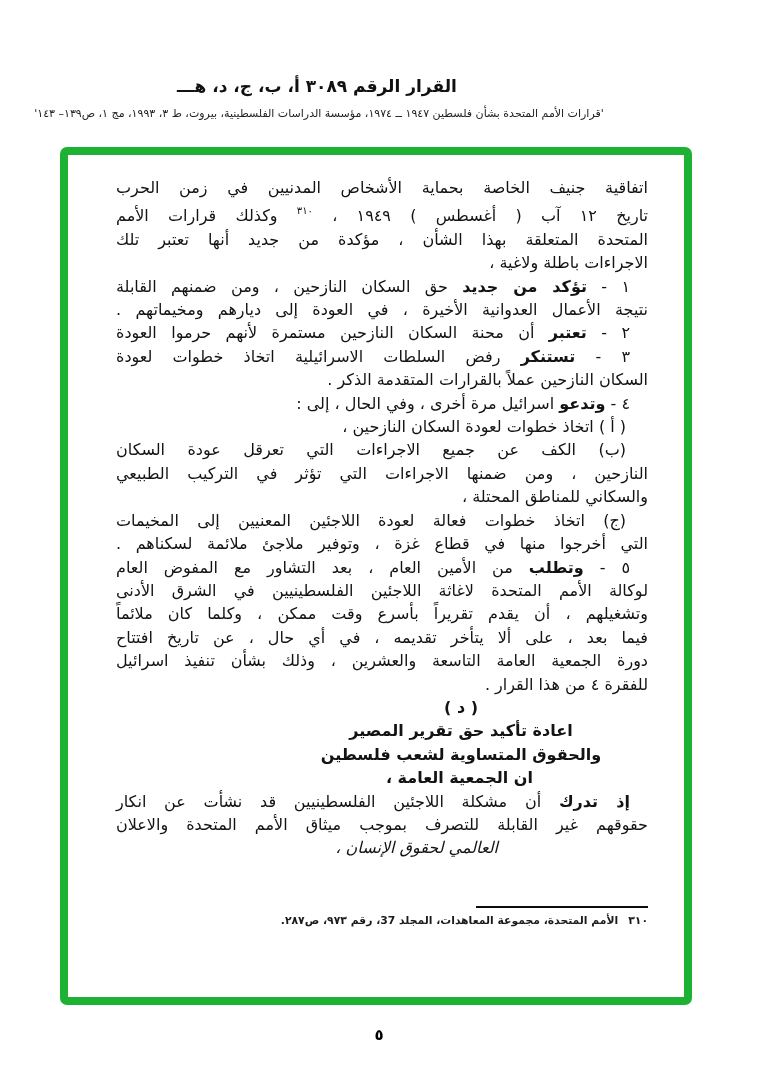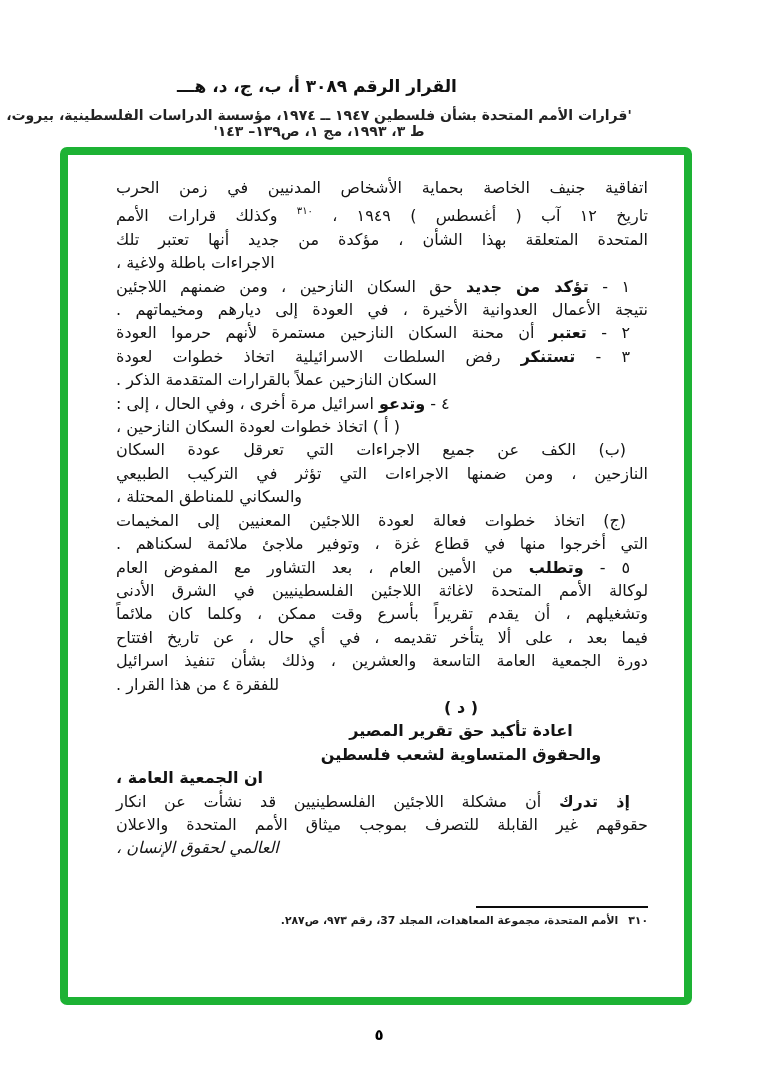--- a/index.html
+++ b/index.html
@@ -14,21 +14,21 @@
   }
   
   .doc-header{position:absolute;top:0;left:0;width:758px;}
   .title{
     position:absolute;top:76px;left:0;width:634px;
     text-align:center;font-weight:bold;font-size:17px;color:#111;
     letter-spacing:0.2px;
   }
   .subtitle{
     position:absolute;top:107px;left:0;width:638px;
-    text-align:center;font-weight:bold;font-size:14px;color:#222;
+    text-align:center;font-weight:normal;font-size:11px;color:#222;
   }
   
   .frame{
     position:absolute;left:60px;top:147px;
     width:632px;height:858px;
     box-sizing:border-box;
     border:8px solid #1db234;
     border-radius:7px;
     background:#ffffff;
   }
@@ -40,21 +40,21 @@
   }
   
   .frame .textcol{margin-left:48px;}
   .line{
     font-size:16px;
     line-height:23.4px;
     color:#131313;
     white-space:normal;
   }
   .j{text-align:justify;text-align-last:justify;-moz-text-align-last:justify;text-justify:inter-word;}
-  .r{text-align:left;}
+  .r{text-align:right;}
   .c{text-align:center;position:relative;left:79px;}
   .ind{padding-right:18px;}
   .ind2{padding-right:22px;}
   .ind3{padding-right:115px;}
   .ind4{padding-right:150px;font-style:italic;}
   .b{font-weight:bold;}
   .sup{font-size:10px;vertical-align:7px;letter-spacing:0.5px;}
   
   .footnote-area{
     position:absolute;top:751px;right:36px;left:28px;
@@ -82,21 +82,21 @@
   <div class="title">القرار الرقم ٣٠٨٩ أ، ب، ج، د، هـــ</div>
   <div class="subtitle">'قرارات الأمم المتحدة بشأن فلسطين ١٩٤٧ ــ ١٩٧٤، مؤسسة الدراسات الفلسطينية، بيروت، ط ٣، ١٩٩٣، مج ١، ص١٣٩– ١٤٣'</div>
 </div>
 
 <div class="frame" style="border-color: rgb(29, 178, 52);">
   <div class="textcol">
       <div class="line j"><span>اتفاقية جنيف الخاصة بحماية الأشخاص المدنيين في زمن الحرب</span></div>
       <div class="line j"><span>تاريخ ١٢ آب ( أغسطس ) ١٩٤٩ ، </span><span class="sup">٣١٠</span><span> وكذلك قرارات الأمم</span></div>
       <div class="line j"><span>المتحدة المتعلقة بهذا الشأن ، مؤكدة من جديد أنها تعتبر تلك</span></div>
       <div class="line r"><span>الاجراءات باطلة ولاغية ،</span></div>
-      <div class="line j ind"><span>١ - </span><span class="b">تؤكد من جديد</span><span> حق السكان النازحين ، ومن ضمنهم اللاجئين</span></div>
+      <div class="line j ind"><span>١ - </span><span class="b">تؤكد من جديد</span><span> حق السكان النازحين ، ومن ضمنهم القابلة</span></div>
       <div class="line j"><span>نتيجة الأعمال العدوانية الأخيرة ، في العودة إلى ديارهم ومخيماتهم .</span></div>
       <div class="line j ind"><span>٢ - </span><span class="b">تعتبر</span><span> أن محنة السكان النازحين مستمرة لأنهم حرموا العودة</span></div>
       <div class="line j ind"><span>٣ - </span><span class="b">تستنكر</span><span> رفض السلطات الاسرائيلية اتخاذ خطوات لعودة</span></div>
       <div class="line r"><span>السكان النازحين عملاً بالقرارات المتقدمة الذكر .</span></div>
       <div class="line r ind"><span>٤ - </span><span class="b">وتدعو</span><span> اسرائيل مرة أخرى ، وفي الحال ، إلى :</span></div>
       <div class="line r ind2"><span>( أ ) اتخاذ خطوات لعودة السكان النازحين ،</span></div>
       <div class="line j ind2"><span>(ب) الكف عن جميع الاجراءات التي تعرقل عودة السكان</span></div>
       <div class="line j"><span>النازحين ، ومن ضمنها الاجراءات التي تؤثر في التركيب الطبيعي</span></div>
       <div class="line r"><span>والسكاني للمناطق المحتلة ،</span></div>
       <div class="line j ind2"><span>(ج) اتخاذ خطوات فعالة لعودة اللاجئين المعنيين إلى المخيمات</span></div>

